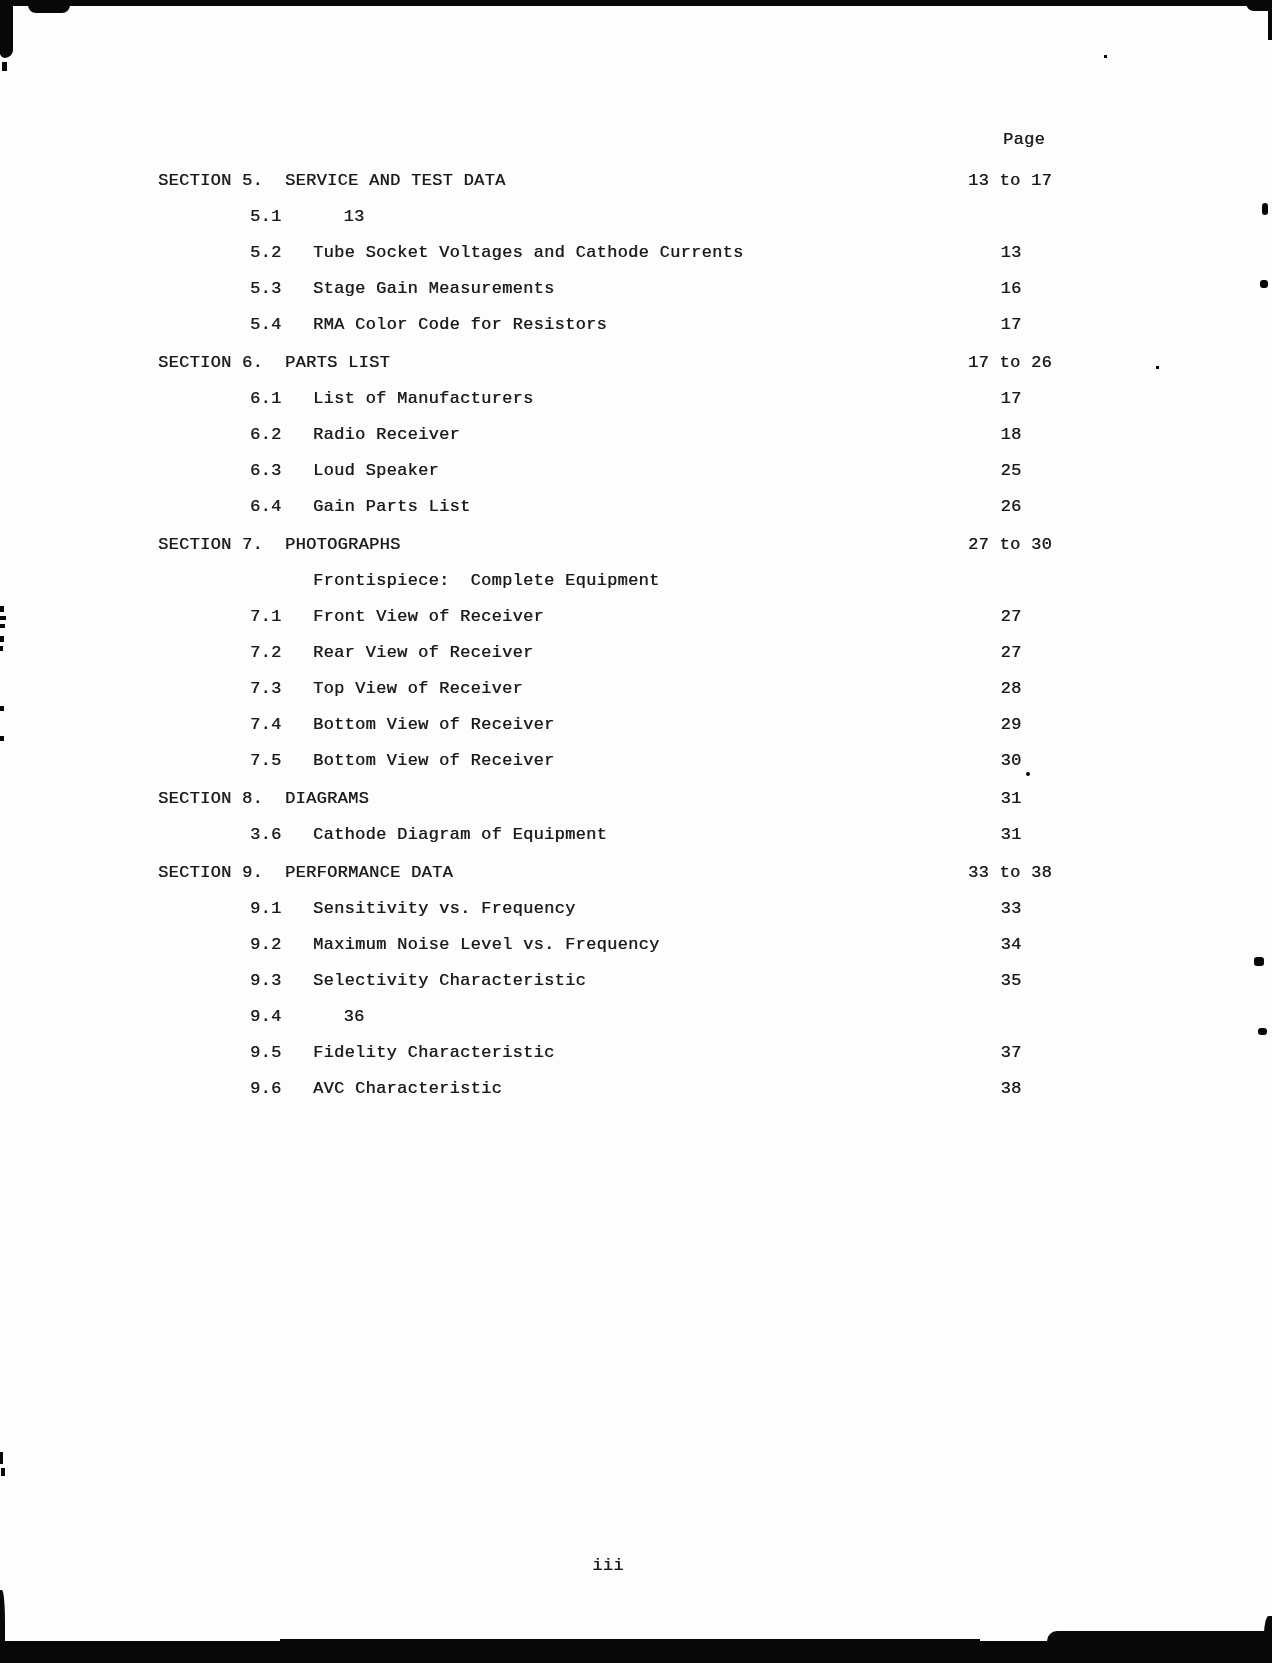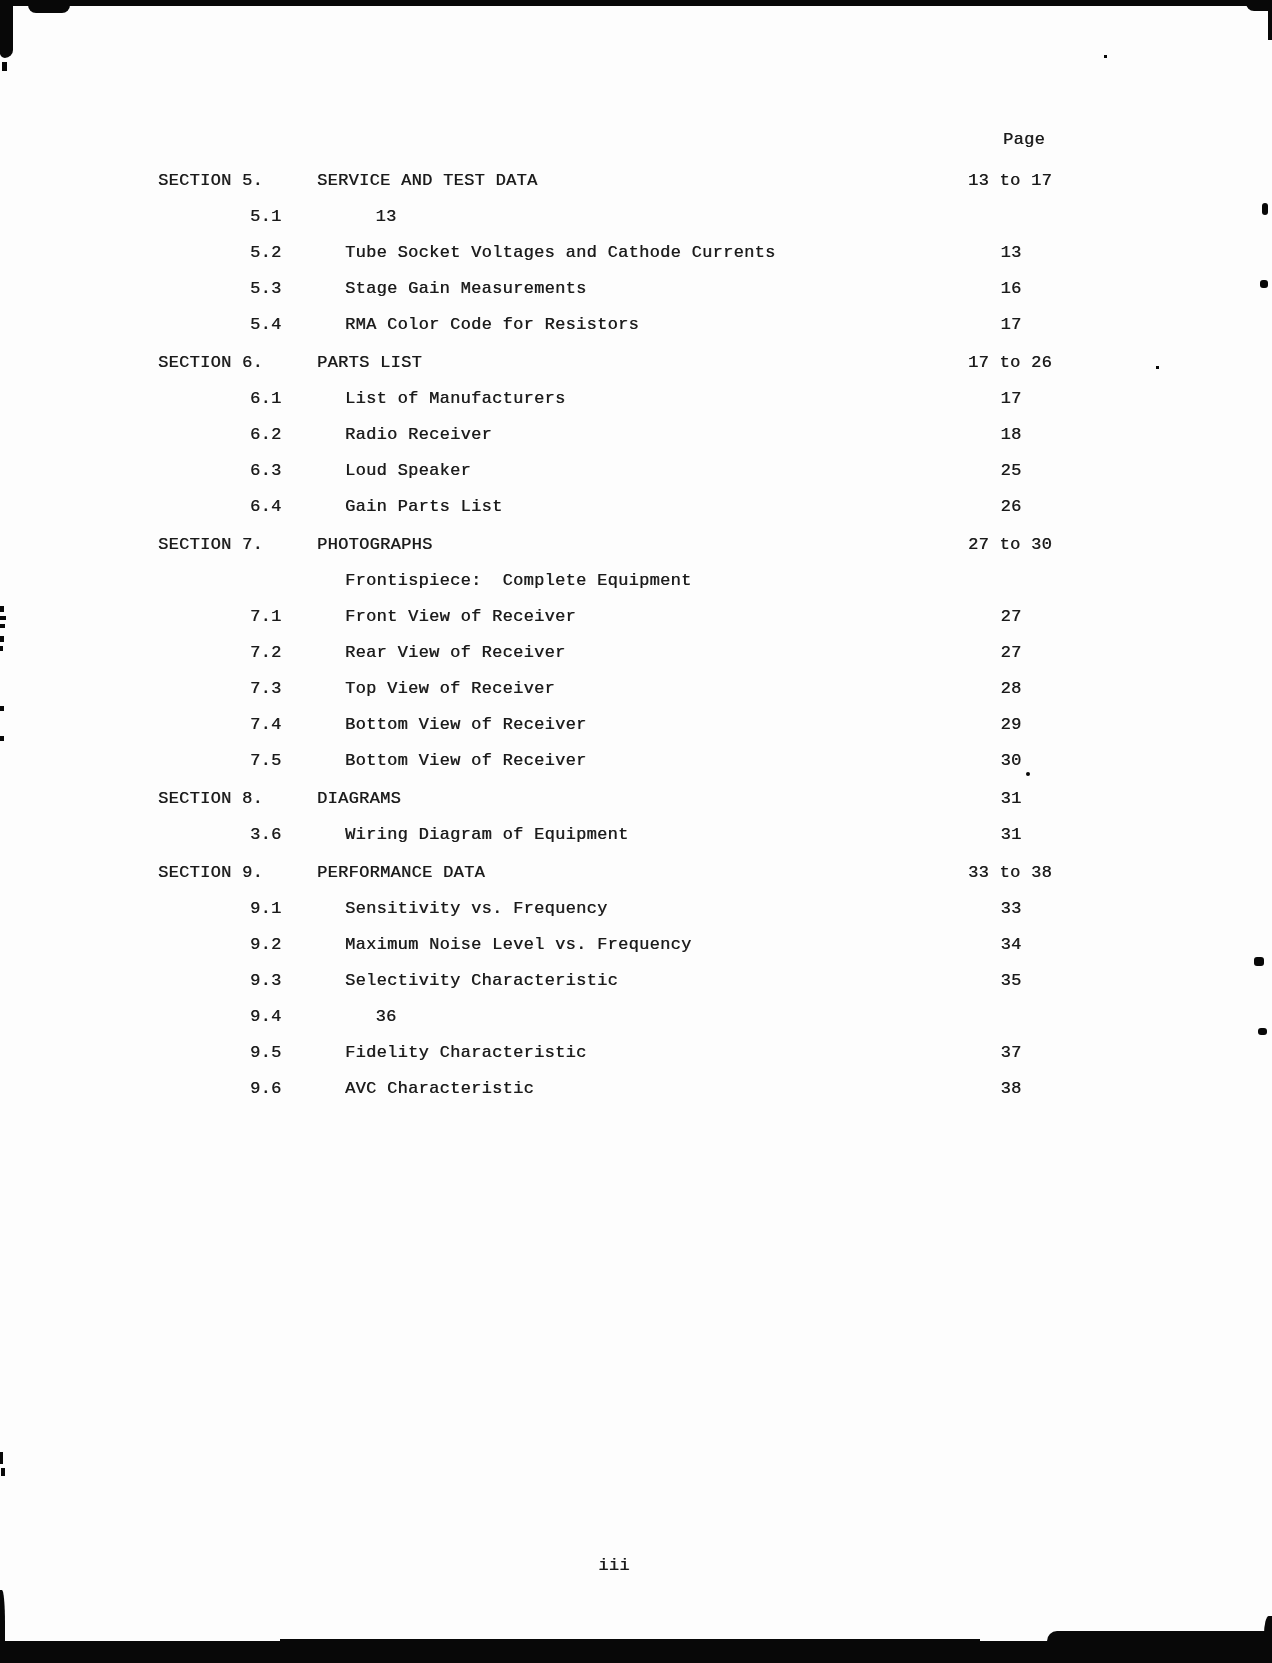--- a/index.html
+++ b/index.html
@@ -28,29 +28,29 @@
     padding:0 5px 4px 5px;
   }
   .page-label{
     position:absolute;top:130px;left:1003px;
   }
   .toc{
     position:absolute;top:153px;left:158px;width:894px;
   }
   .toc-row{
     display:flex;align-items:baseline;
-    height:20px;margin-bottom:16px;gap:32px;
+    height:20px;margin-bottom:16px;
   }
   .section-row{margin-top:18px;}
   .sec-label{width:127px;flex:0 0 auto;}
   .item-num{margin-left:92px;width:63px;flex:0 0 auto;}
   .entry-title{flex:1 1 auto;}
   .page-num{flex:0 0 auto;text-align:center;min-width:82px;}
   .page-footer{
-    position:absolute;top:1556px;left:0;width:1216px;text-align:center;margin-left:6px;
+    position:absolute;top:1556px;left:0;width:1216px;text-align:center;
   }
   
   .ink{position:absolute;background:#080808;}
 </style>
 </head>
 <body>
 
 <div class="page">
 
   <div class="page-label type">Page</div>
@@ -144,21 +144,21 @@
       <span class="page-num">30</span>
     </div>
 
     <div class="toc-row section-row type">
       <span class="sec-label">SECTION 8.</span>
       <span class="entry-title">DIAGRAMS</span>
       <span class="page-num">31</span>
     </div>
     <div class="toc-row type">
       <span class="item-num">3.6</span>
-      <span class="entry-title">Wiring Diagram of Equipment</span>
+      <span class="entry-title">Cathode Diagram of Equipment</span>
       <span class="page-num">31</span>
     </div>
 
     <div class="toc-row section-row type">
       <span class="sec-label">SECTION 9.</span>
       <span class="entry-title">PERFORMANCE DATA</span>
       <span class="page-num">33 to 38</span>
     </div>
     <div class="toc-row type">
       <span class="item-num">9.1</span>

